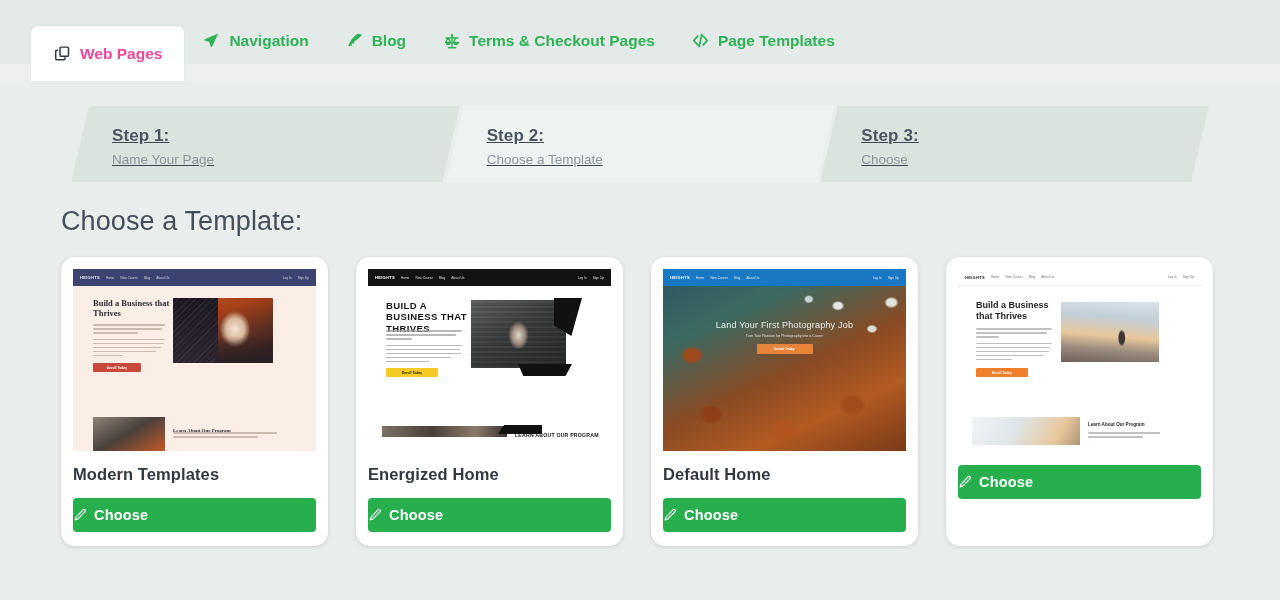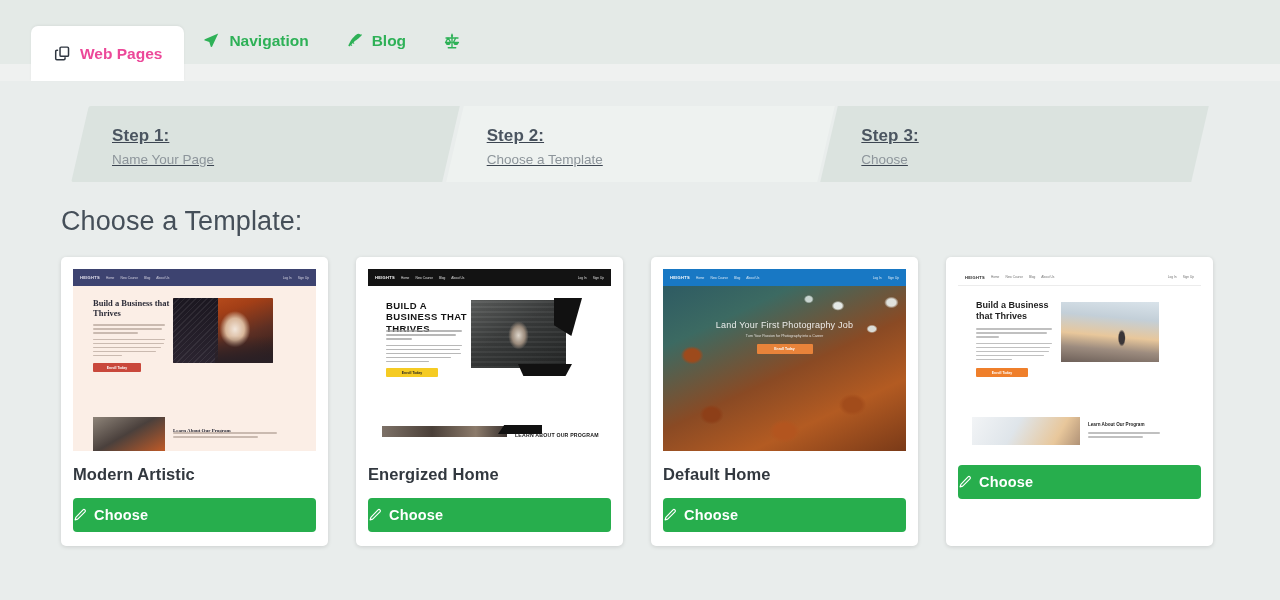--- a/index.html
+++ b/index.html
@@ -120,21 +120,21 @@
 
   
   .cards {
     display: flex;
     gap: 28px;
     margin: 20px 0 0 61px;
   }
   .card {
     width: 267px;
     background: #ffffff;
-    border-radius: 5px;
+    border-radius: 14px;
     box-shadow: 0 1px 4px rgba(0,0,0,0.13);
     padding: 12px 12px 14px 12px;
   }
   .thumb {
     width: 243px;
     height: 182px;
     overflow: hidden;
     position: relative;
     background: #fff;
   }
@@ -324,22 +324,31 @@
   </div>
 
   <div class="tab">
     <span class="ticon">
       <svg width="18" height="18" viewBox="0 0 24 24" fill="none" stroke="#2eb157" stroke-width="1.8" stroke-linecap="round" stroke-linejoin="round">
         <path d="M12 3v18M7 21h10M4 8h16M6.8 7.6 3.4 14h6.8zM17.2 7.6 13.8 14h6.8"></path>
         <path d="M3.4 14a3.4 3.4 0 0 0 6.8 0M13.8 14a3.4 3.4 0 0 0 6.8 0" fill="#2eb157" stroke="none"></path>
         <circle cx="12" cy="5" r="1.5" fill="#2eb157" stroke="none"></circle>
       </svg>
     </span>
-  </div>
-
+    <span>Terms &amp; Checkout Pages</span>
+  </div>
+
+  <div class="tab">
+    <span class="ticon">
+      <svg width="19" height="19" viewBox="0 0 24 24" fill="none" stroke="#2eb157" stroke-width="2.3" stroke-linecap="round" stroke-linejoin="round">
+        <path d="M8.5 6.5 3.5 12l5 5.5M15.5 6.5l5 5.5-5 5.5M13.6 4.2l-3.2 15.6"></path>
+      </svg>
+    </span>
+    <span>Page Templates</span>
+  </div>
 </div>
 
 <div class="steps">
   <div class="step step-1">
     <div class="skew"></div>
     <div class="step-inner">
       <div class="step-title">Step 1:</div>
       <div class="step-sub">Name Your Page</div>
     </div>
   </div>
@@ -398,21 +407,21 @@
             <div class="mfimg"></div>
             <div class="mftxt">Learn About Our Program</div>
             <div class="mfl" style="bottom:11px">
               <div class="mline" style="width:100%"></div>
                 <div class="mline" style="width:82%"></div>
             </div>
           </div>
         </div>
       </div>
     </div>
-    <div class="card-name">Modern Artistic</div>
+    <div class="card-name">Modern Templates</div>
     <button class="choose-btn">
       <span>
         <svg width="14" height="14" viewBox="0 0 24 24" fill="none" stroke="#fff" stroke-width="2" stroke-linecap="round" stroke-linejoin="round">
           <path d="M17.2 3.3a2.3 2.3 0 0 1 3.3 3.3L8 19.1 3.6 20.4 4.9 16z"></path>
         </svg>
       </span>
       <span>Choose</span>
     </button>
   </div>
 

